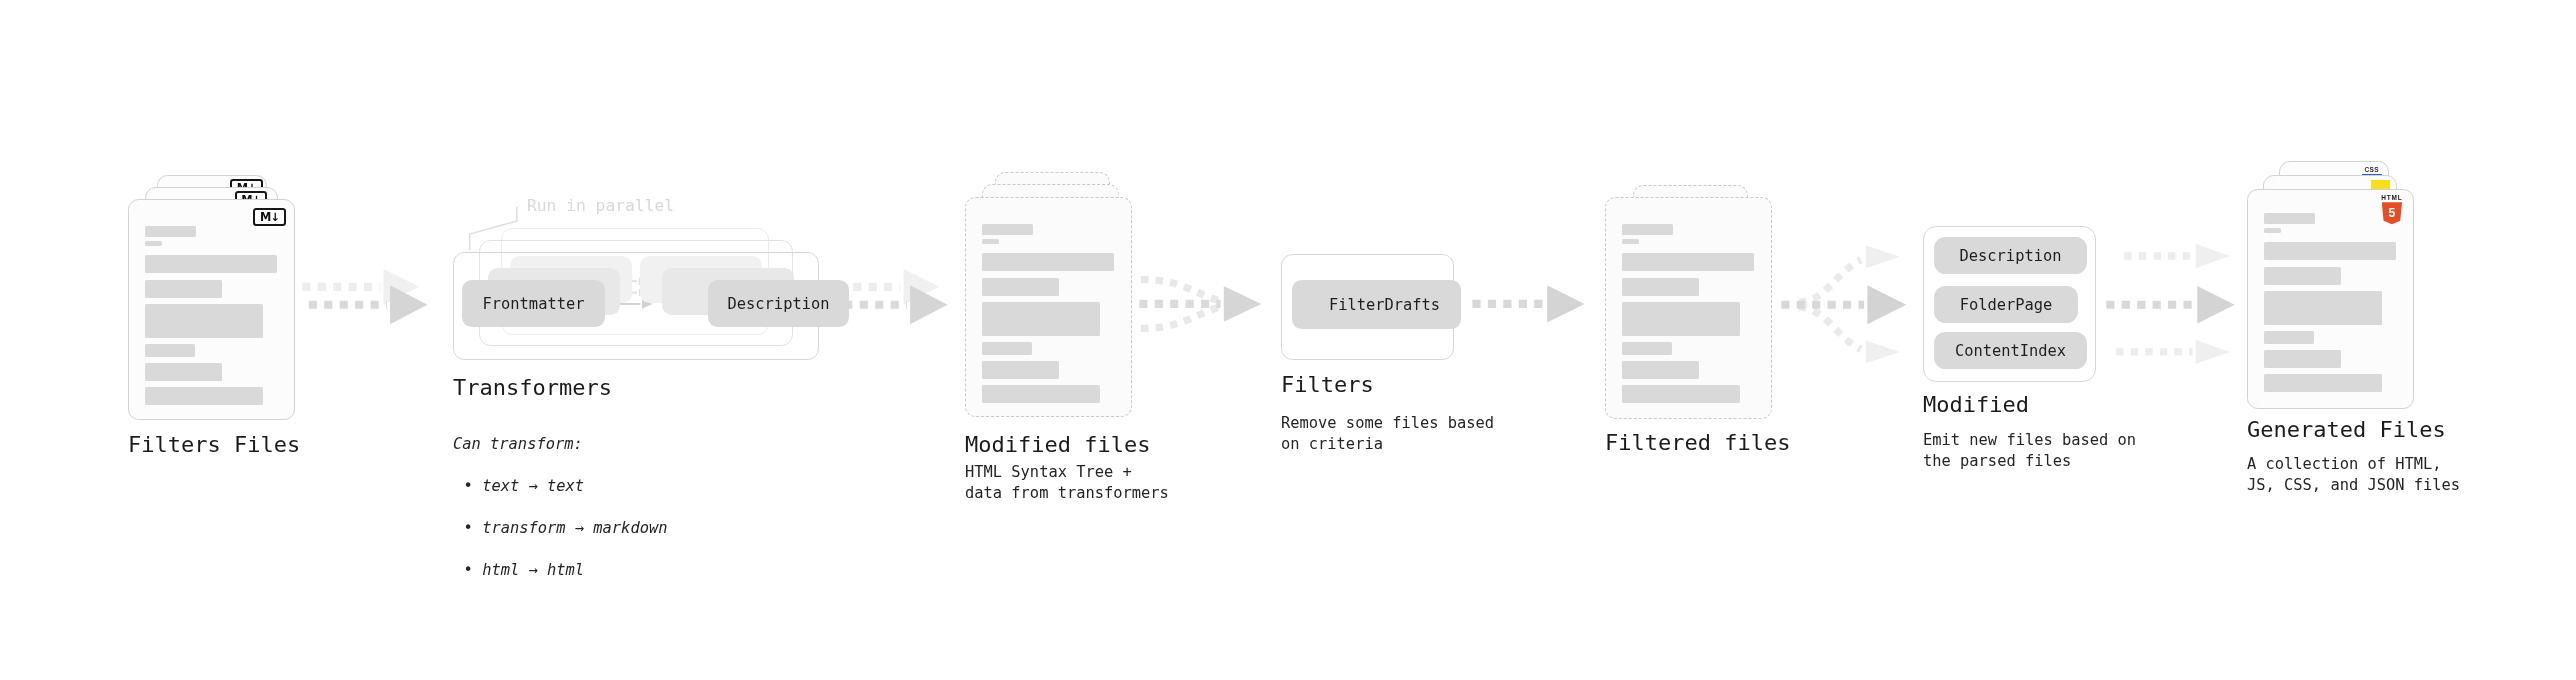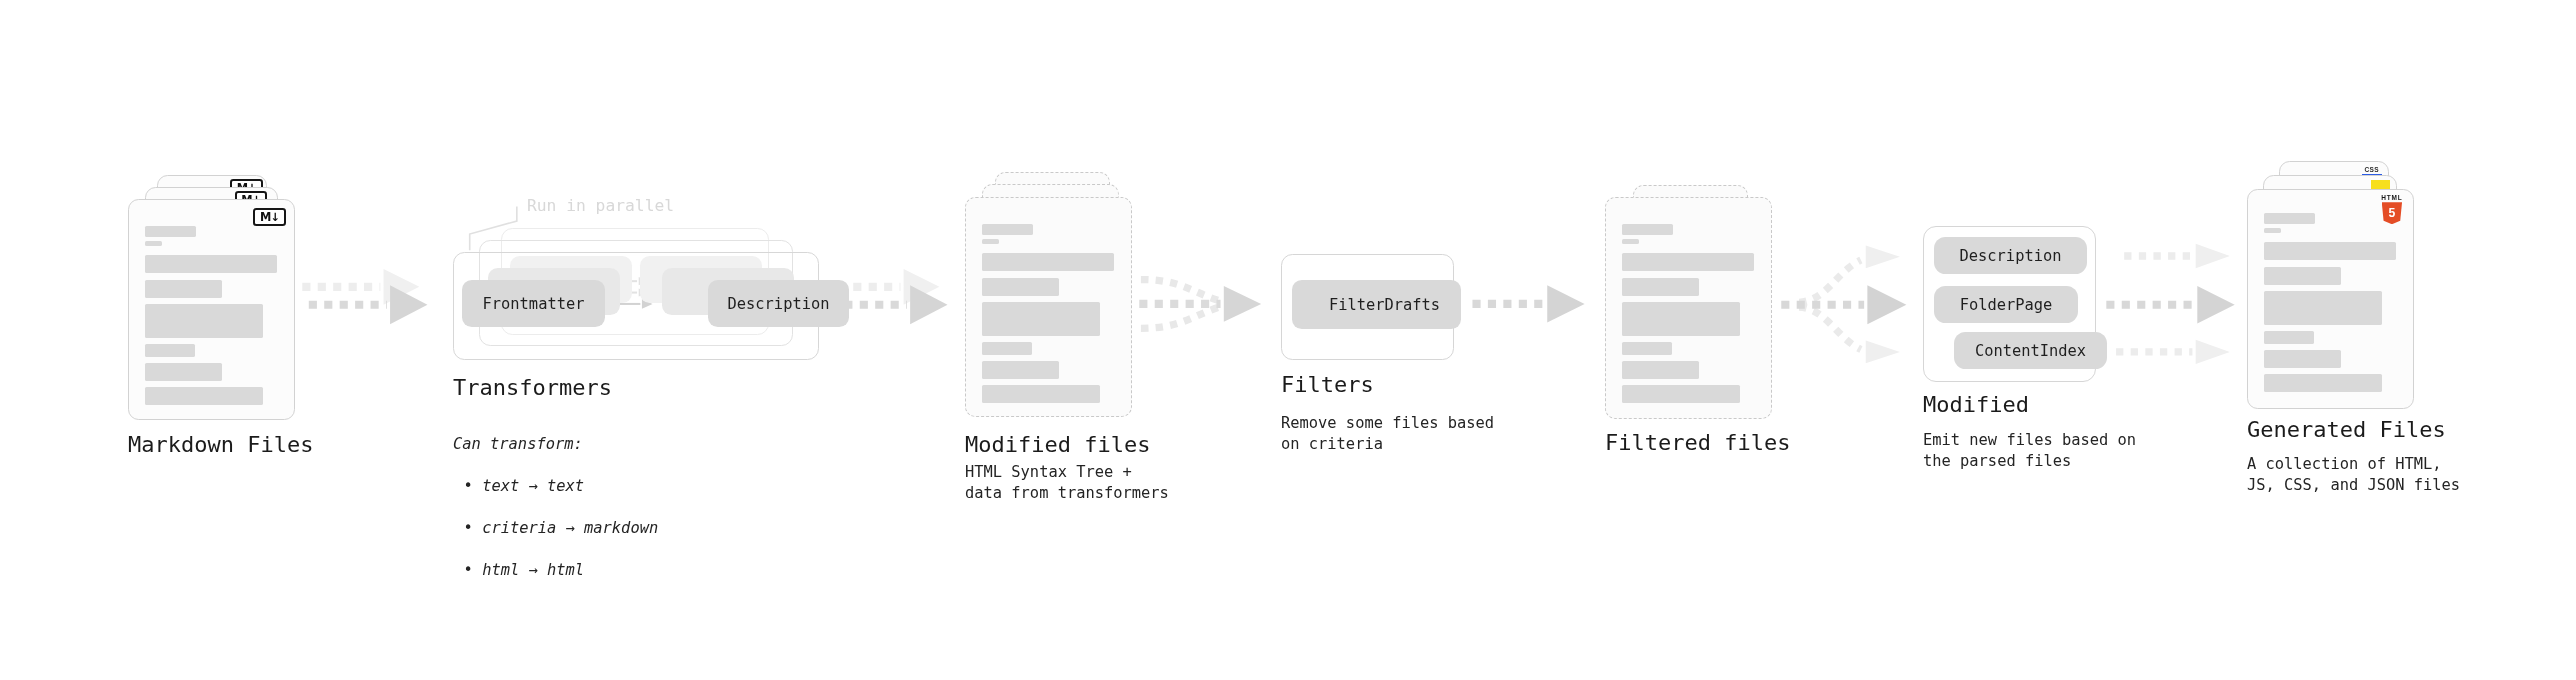--- a/index.html
+++ b/index.html
@@ -127,21 +127,21 @@
           <div class="bar" style="width: 51px; height: 10.6px; margin-top: 0px;"></div>
           <div class="bar" style="width: 17px; height: 5.7px; margin-top: 4.1px;"></div>
           <div class="bar" style="width: 132px; height: 18px; margin-top: 9px;"></div>
           <div class="bar" style="width: 77px; height: 18px; margin-top: 6.5px;"></div>
           <div class="bar" style="width: 118px; height: 34px; margin-top: 6.5px;"></div>
           <div class="bar" style="width: 50px; height: 13px; margin-top: 5.7px;"></div>
           <div class="bar" style="width: 77px; height: 18px; margin-top: 5.7px;"></div>
           <div class="bar" style="width: 118px; height: 18px; margin-top: 6.5px;"></div>
         </div>
     </div>
-    <div class="title" style="left:128px;top:432px;">Markdown Files</div>
+    <div class="title" style="left:128px;top:432px;">Filters Files</div>
   </div>
 
   <div>
     <div class="annotation" style="left:527px;top:196px;">Run in parallel</div>
 
     <div class="outline-box" style="left:501px;top:228px;width:268px;height:107px;border-color:#ececec;"></div>
     <div class="pill ghost2" style="left:510px;top:256px;width:122px;height:47px;"></div>
     <div class="pill ghost2" style="left:640px;top:256px;width:122px;height:47px;"></div>
 
     <div class="outline-box" style="left:479px;top:240px;width:314px;height:106px;border-color:#e2e2e2;"></div>
@@ -149,21 +149,21 @@
     <div class="pill ghost1" style="left:662px;top:268px;width:132px;height:47px;"></div>
 
     <div class="outline-box" style="left:453px;top:252px;width:366px;height:108px;"></div>
     <div class="pill" style="left:462px;top:280px;width:143px;height:47px;">Frontmatter</div>
     <div class="pill" style="left:666px;top:280px;width:141px;height:47px;margin-left:42px;">Description</div>
 
     <div class="title" style="left:453px;top:375px;">Transformers</div>
     <div class="sub" style="left:453px;top:413px;font-style:italic;">
       <div>Can transform:</div>
       <div class="indent" style="padding-left:10.6px;">• text → text</div>
-      <div class="indent" style="padding-left:10.6px;">• criteria → markdown</div>
+      <div class="indent" style="padding-left:10.6px;">• transform → markdown</div>
       <div class="indent" style="padding-left:10.6px;">• html → html</div>
     </div>
   </div>
 
   <div>
     <div class="file-card dashed" style="left:995px;top:172px;width:115px;height:59px;"></div>
     <div class="file-card dashed" style="left:982px;top:184px;width:137px;height:59px;"></div>
     <div class="file-card dashed" style="left:965px;top:197px;width:167px;height:220px;">
       <div class="bars">
           <div class="bar" style="width: 51px; height: 10.6px; margin-top: 0px;"></div>
@@ -203,21 +203,21 @@
           <div class="bar" style="width: 118px; height: 18px; margin-top: 6.5px;"></div>
         </div>
     </div>
     <div class="title" style="left:1605px;top:430px;">Filtered files</div>
   </div>
 
   <div>
     <div class="outline-box" style="left:1923px;top:226px;width:173px;height:156px;border-color:#d6d6d6;border-radius:13px;"></div>
     <div class="pill" style="left:1934px;top:237px;width:153px;height:37px;border-radius:11.4px;">Description</div>
     <div class="pill" style="left:1934px;top:286px;width:144px;height:37px;border-radius:11.4px;">FolderPage</div>
-    <div class="pill" style="left:1934px;top:332px;width:153px;height:37px;border-radius:11.4px;margin-left:20px;">ContentIndex</div>
+    <div class="pill" style="left:1934px;top:332px;width:153px;height:37px;border-radius:11.4px;">ContentIndex</div>
     <div class="title" style="left:1923px;top:392px;">Modified</div>
     <div class="sub" style="left:1923px;top:430px;">Emit new files based on
 the parsed files</div>
   </div>
 
   <div>
     <div class="file-card" style="left:2279px;top:161px;width:110px;height:59px;">
       <div class="css-badge" style="right:6.5px;top:4.1px;">
         <div class="css-txt">CSS</div>
         <div class="css-bar"></div>

